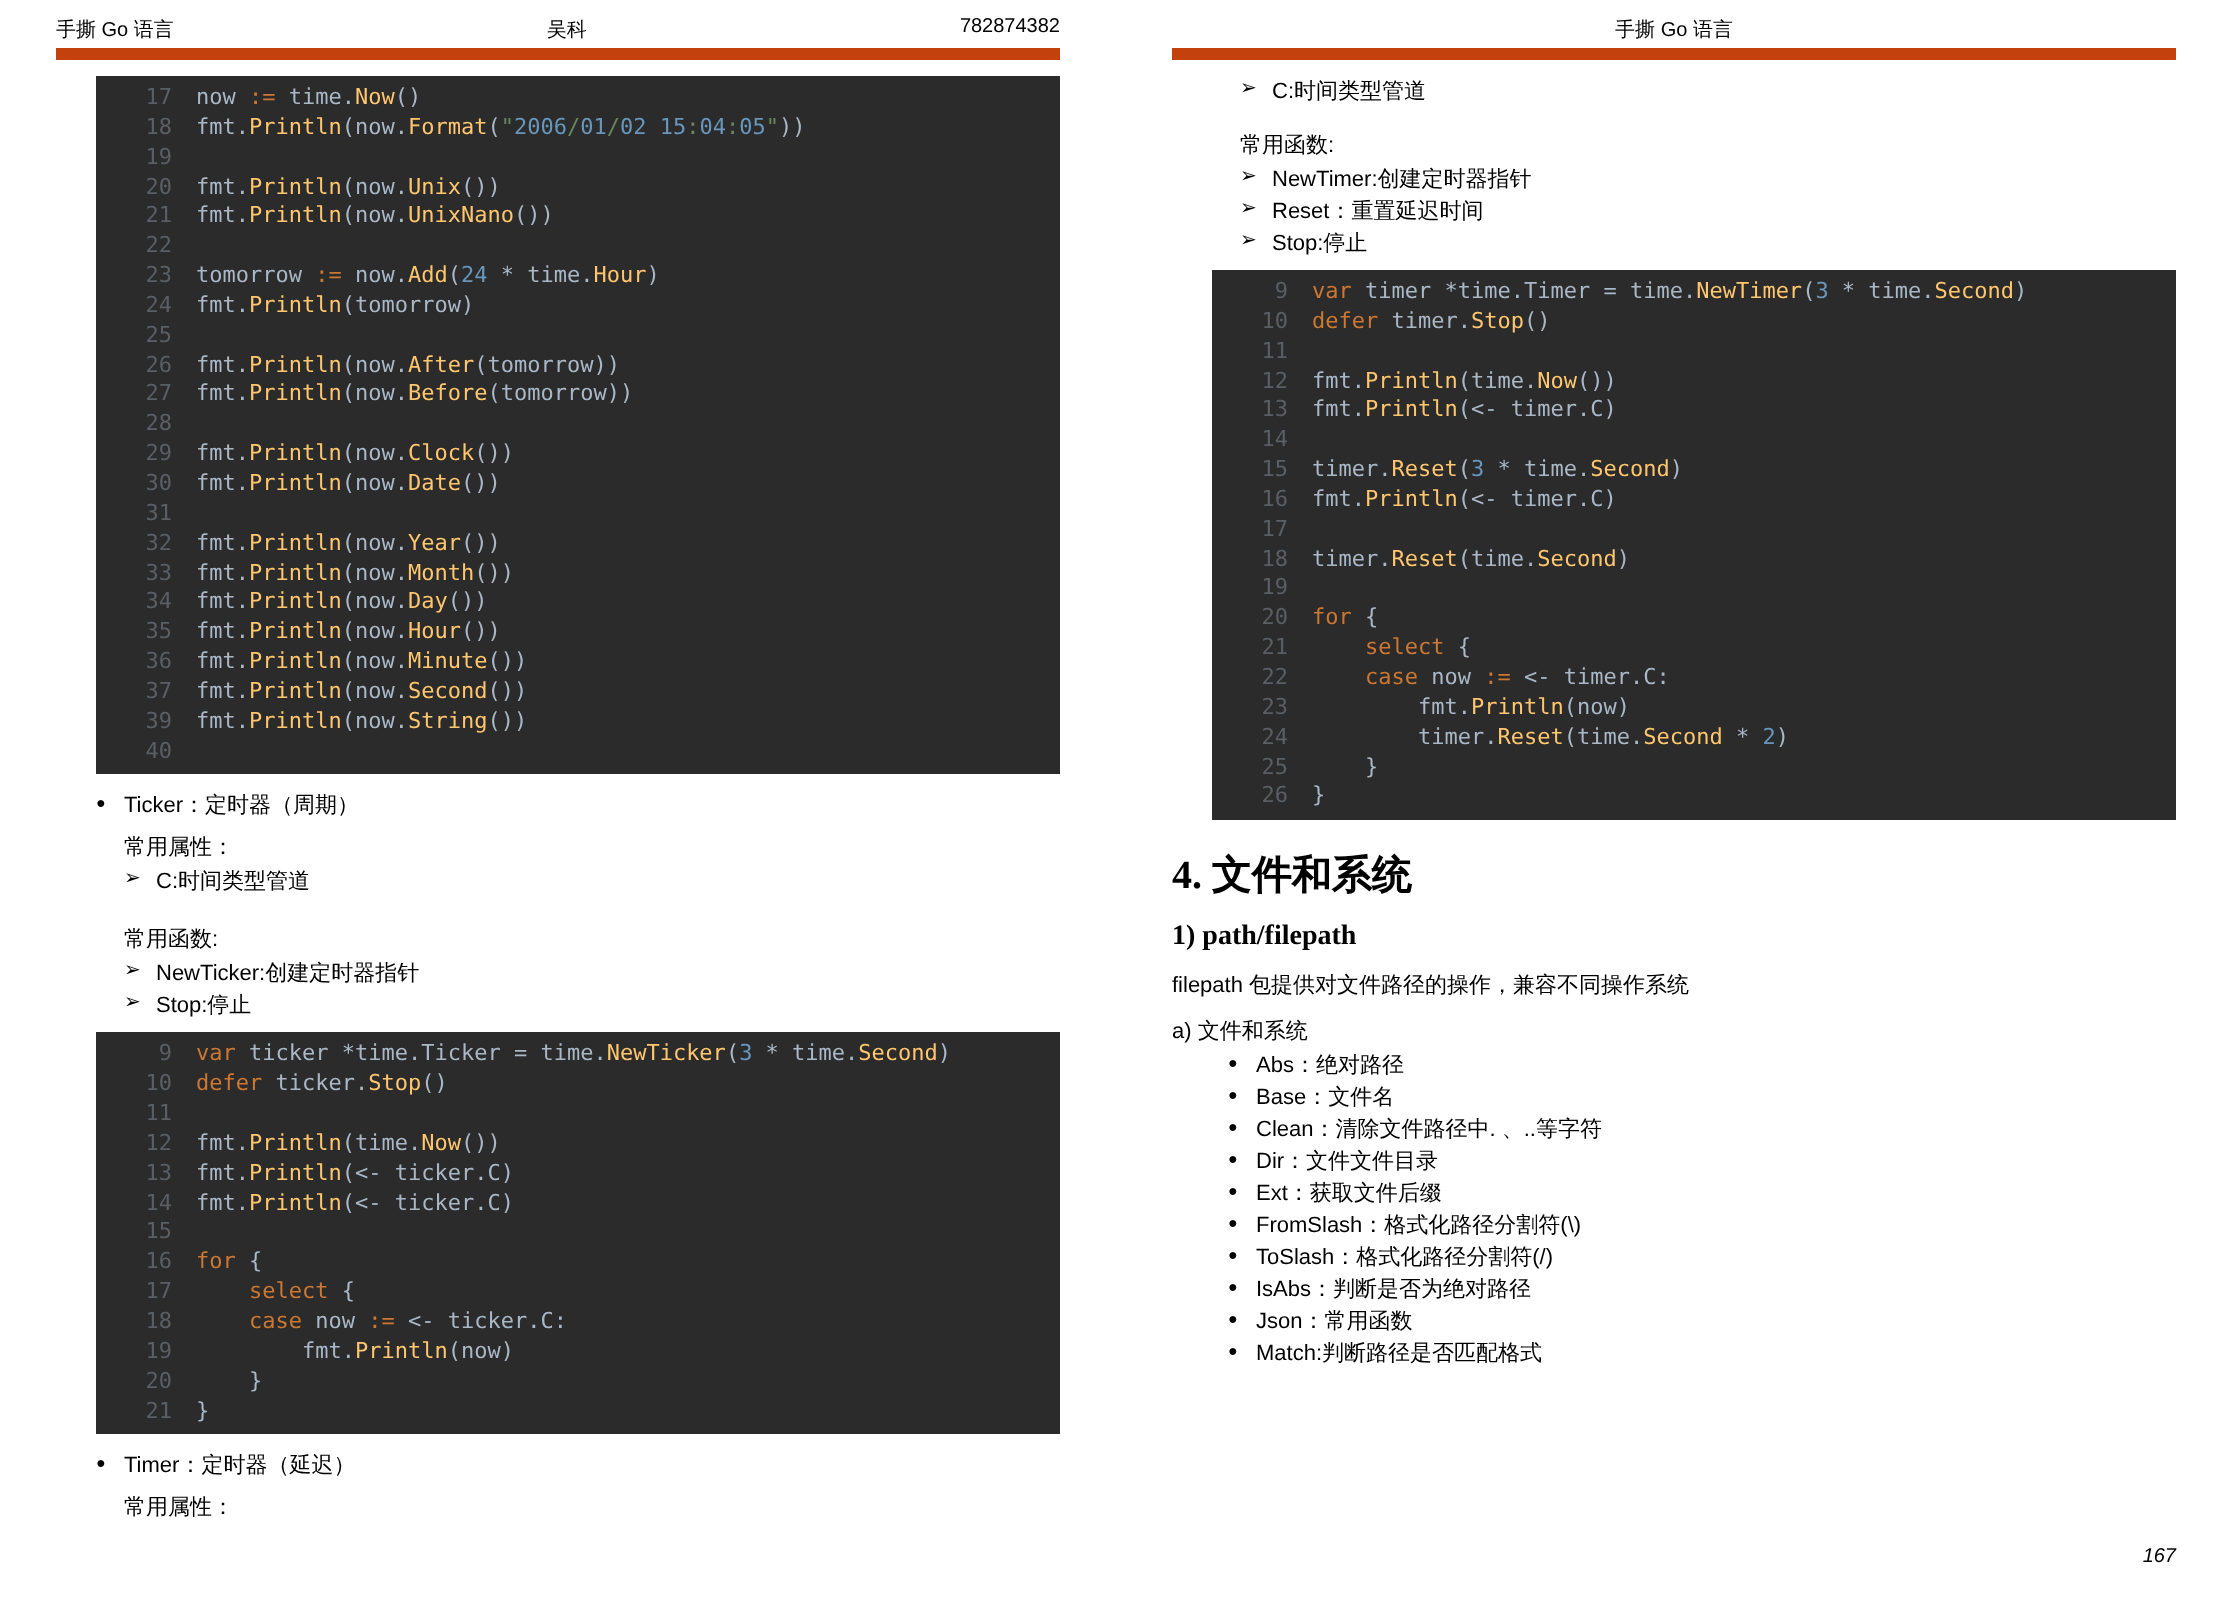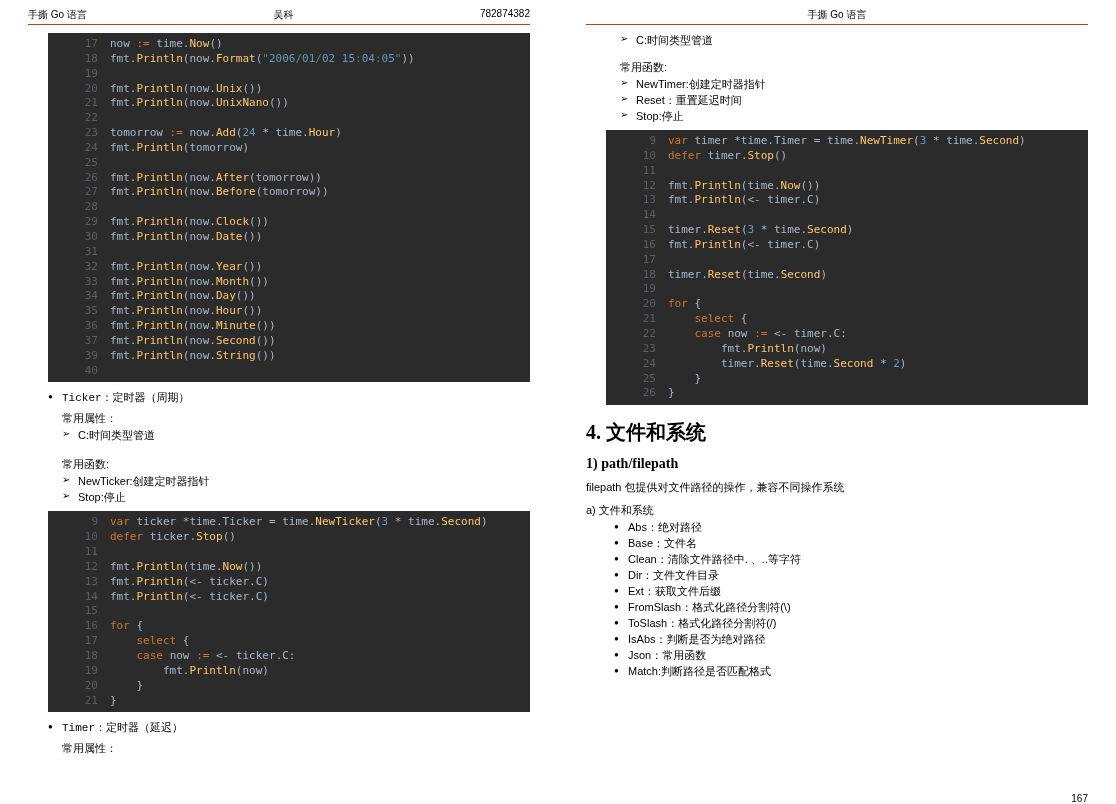--- a/index.html
+++ b/index.html
@@ -21,67 +21,67 @@
     box-sizing: border-box;
     padding: 8px 28px 8px 28px;
     position: relative;
   }
   .page-left { border-right: 0px; }
   .header {
     display: flex;
     justify-content: space-between;
     font-size: 10px;
     padding-bottom: 2px;
-    border-bottom: 1px solid #c2410c;
+    border-bottom: 6px solid #c2410c;
     margin-bottom: 8px;
   }
   .header-center { text-align:center; flex:1; }
   .header-right-single { text-align:center; width:100%; }
   .code-block {
     background: #2b2b2b;
     color: #a9b7c6;
     font-family: "Consolas", monospace;
     font-size: 11px;
     line-height: 1.35;
     padding: 4px 0;
     margin: 4px 0 8px 20px;
   }
   .code-line {
     display: flex;
-    padding: 0 24px;
+    padding: 0 12px;
   }
   .ln {
     width: 26px;
     text-align: right;
     color: #5a5f66;
     padding-right: 12px;
     user-select: none;
     flex-shrink: 0;
   }
   .code-text { white-space: pre; }
   .kw { color: #cc7832; }
   .str { color: #6a8759; }
   .fn { color: #ffc66d; }
   .num { color: #6897bb; }
   .id { color: #a9b7c6; }
   .bullet-list { margin: 2px 0 6px 20px; padding:0; list-style:none; }
-  .bullet-list li { margin: 1px 0; padding-left: 14px; position: relative; font-family: Liberation Mono, monospace; }
+  .bullet-list li { margin: 1px 0; padding-left: 14px; position: relative; }
   .bullet-list li::before { content:"●"; position:absolute; left:0; font-size:8px; top:2px;}
   .arrow-list { margin: 2px 0 6px 34px; padding:0; list-style:none; }
   .arrow-list li { margin: 1px 0; padding-left: 16px; position: relative; }
   .arrow-list li::before { content:"➢"; position:absolute; left:0; font-size:10px; }
   .sub-bullet { margin: 2px 0 6px 48px; padding:0; list-style:none; }
   .sub-bullet li { margin: 1px 0; padding-left: 14px; position: relative; }
   .sub-bullet li::before { content:"●"; position:absolute; left:0; font-size:8px; top:2px;}
   .text-line { margin: 2px 0 2px 34px; }
   h2.section { font-size: 20px; font-weight: bold; margin: 14px 0 8px 0; font-family: "SimHei","Microsoft YaHei"; }
   h3.subsection { font-size: 14px; font-weight: bold; margin: 10px 0 8px 0; font-family: "Consolas","SimHei"; }
   .desc { margin: 4px 0 8px 0; }
   .list-label { margin: 4px 0 2px 0; }
-  .page-num { position:absolute; bottom:0; right:28px; font-size:10px; }
+  .page-num { position:absolute; bottom:20px; right:28px; font-size:10px;font-style:italic; }
 </style>
 </head>
 <body>
 
 <div class="spread">
 
   <div class="page page-left">
     <div class="header">
       <span>手撕 Go 语言</span>
       <span class="header-center">吴科</span>

